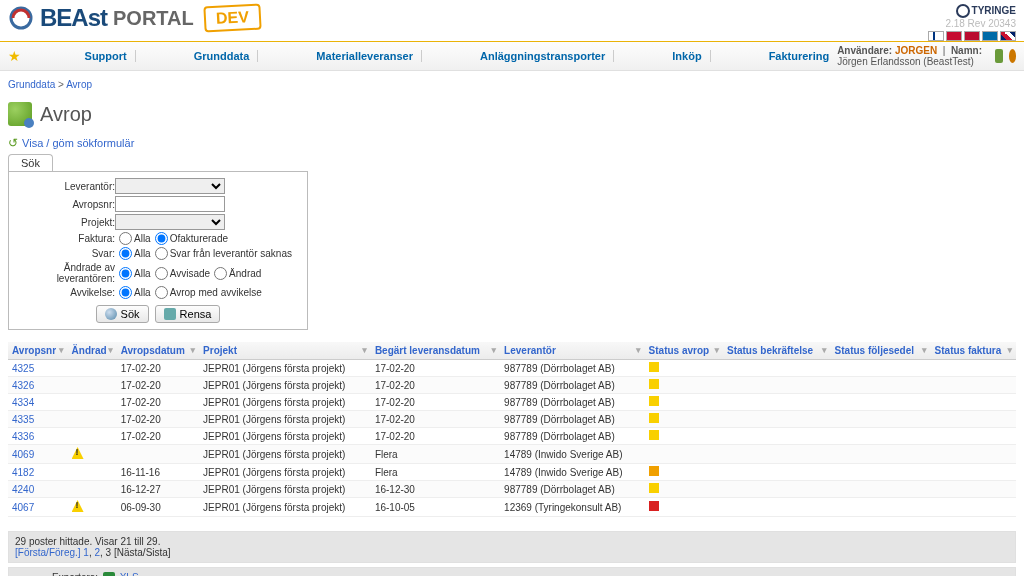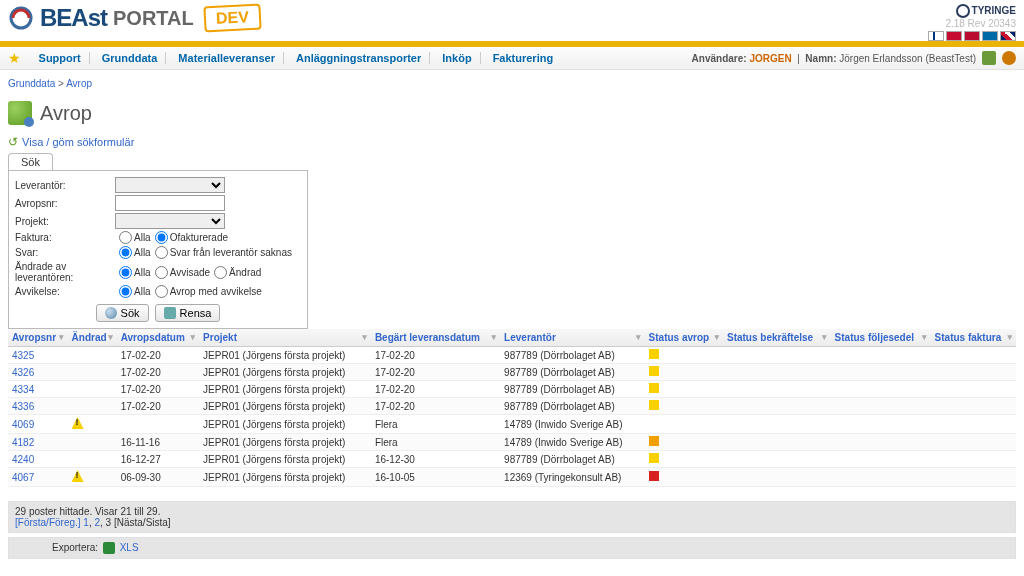--- a/index.html
+++ b/index.html
@@ -1,20 +1,20 @@
 <!DOCTYPE html>
 <html><head>
 <meta charset="utf-8">
 <style>
   * { box-sizing: border-box; margin: 0; padding: 0; }
   body { font-family: Arial, Helvetica, sans-serif; font-size: 11px; color: #333; background: #fff; }
   a { color: #3366cc; text-decoration: none; }
 
   
-  .header { display: flex; justify-content: space-between; align-items: flex-start; padding: 4px 8px 0 8px; border-bottom: 6px solid #eab308; }
+  .header { display: flex; justify-content: space-between; align-items: flex-start; padding: 4px 8px 0 8px; border-bottom: 1px solid #eab308; }
   .logo-area { display: flex; align-items: center; gap: 6px; }
   .logo-text { font-size: 24px; font-weight: bold; color: #1a4a7a; letter-spacing: -1px; font-family: Arial, sans-serif; }
   .logo-portal { color: #666; font-weight: bold; font-size: 20px; }
   .logo-dev { background: #fff; border: 2px solid #f0a000; color: #f0a000; font-weight: bold; padding: 2px 10px; border-radius: 4px; transform: rotate(-3deg); display: inline-block; font-size: 16px; margin-left: 4px; }
   .logo-icon { display:inline-flex; align-items:center; justify-content:center; width:26px; height:26px; }
   .header-right { text-align: right; font-size: 10px; color: #666; }
   .tyringe { font-weight: bold; font-size: 10px; color: #2a3a5a; }
   .tyringe-swirl { display:inline-block; width:14px; height:14px; border:2px solid #2a3a5a; border-radius:50%; margin-right:2px; vertical-align:middle; position:relative; }
   .flags { display: flex; gap: 2px; justify-content: flex-end; margin-top: 2px; }
   .flag { width: 16px; height: 10px; border: 1px solid #aaa; }
@@ -22,21 +22,21 @@
   .flag-dk { background: #c60c30; position:relative; }
   .flag-no { background: #ba0c2f; position:relative; }
   .flag-se { background: #006aa7; position:relative; }
   .flag-gb { background: linear-gradient(45deg,#012169 25%,#c8102e 25%,#c8102e 50%,#fff 50%,#fff 75%,#012169 75%); }
 
   
   .main-nav { background: linear-gradient(#fdfdfd,#f0f0f0); border-bottom: 1px solid #e0e0e0; padding: 3px 8px; display:flex; justify-content:space-between; align-items:center; font-size:11px; }
   .nav-list { display: flex; align-items: center; gap: 4px; list-style: none; }
   .nav-list li { border-right: 1px solid #ccc; padding: 0 8px; }
   .nav-list li:last-child { border-right: none; }
-  .nav-list a { color: #0066aa; font-weight: bold; }
+  .nav-list a { color: #0066aa; font-weight: bold; margin-left: 46px; }
   .star { color: #f0bb00; font-size: 14px; padding-right: 6px; }
   .user-info { font-size: 10px; color: #555; display:flex; align-items:center; gap:6px; }
   .user-info a { color: #cc6600; font-weight:bold; }
   .icon-home { display:inline-block; width:14px; height:14px; background:#6a9a3a; border-radius:2px; position:relative; }
   .icon-power { display:inline-block; width:14px; height:14px; background:#cc7700; border-radius:50%; position:relative; }
 
   
   .breadcrumb { font-size: 10px; padding: 8px 8px; color: #666; }
   .breadcrumb a { color: #3366cc; }
 
@@ -49,32 +49,32 @@
   .content { padding: 0 8px; }
 
   .toggle-link { display:flex; align-items:center; gap:4px; margin-bottom:4px; }
   .arrow-back { color:#5a9a20; font-size:12px; }
 
   
   .tab-wrap { display:inline-block; }
   .tab-head { display:inline-block; background:#fff; border:1px solid #bbb; border-bottom:none; border-radius:4px 4px 0 0; padding:2px 12px; font-size:11px; }
   .search-box { border:1px solid #bbb; padding:6px; width: 300px; }
   .srow { display:flex; align-items:center; margin-bottom:2px; font-size:10px; }
-  .srow label { width: 100px; color:#333; }
+  .srow label { width: 100px; color:#333;text-align:right; }
   .srow select, .srow input[type=text] { width: 110px; border:1px solid #999; font-size:10px; height:16px; }
   .srow.radio-row { gap:4px; }
   .srow.radio-row span { display:inline-flex; align-items:center; gap:2px; }
   .btn-row { text-align:center; margin-top:6px; display:flex; gap:6px; justify-content:center; }
   .btn { display:inline-flex; align-items:center; gap:4px; background:linear-gradient(#fdfdfd,#e8e8e8); border:1px solid #aaa; border-radius:3px; padding:2px 8px; font-size:11px; cursor:pointer; }
   .btn-icon { width:12px; height:12px; display:inline-block; }
   .icon-search { background: radial-gradient(circle at 35% 35%, #cde, #58a); border-radius:50%; }
   .icon-clear { background: #6aa; border-radius:2px; }
 
   
-  table.results { width:100%; border-collapse: collapse; font-size:10px; }
+  table.results { width:100%; border-collapse: collapse; margin-top:12px; font-size:10px; }
   table.results th { background: linear-gradient(#f8f8f8,#ececec); text-align:left; padding:3px 4px; border-bottom:1px solid #ccc; color:#0066aa; position:relative; font-weight:bold; }
   table.results th .sort { position:absolute; right:4px; top:3px; color:#aaa; font-size:9px; }
   table.results td { padding:2px 4px; border-bottom:1px solid #eee; }
   table.results tr:nth-child(even) td { background:#fbfbfb; }
   .warn { display:inline-block; width:12px; height:12px; background:#f9d000; clip-path: polygon(50% 0, 100% 100%, 0 100%); position:relative; }
   .warn::after{content:"!"; position:absolute; left:4px; top:0; font-size:9px; color:#222; font-weight:bold;}
   .status-sq { width:10px; height:10px; display:inline-block; }
   .sq-yellow { background:#f9d000; }
   .sq-orange { background:#f0a000; }
   .sq-red { background:#d92020; }
@@ -275,20 +275,32 @@
           <td>17-02-20</td>
           <td>JEPR01 (Jörgens första projekt)</td>
           <td>17-02-20</td>
           <td>987789 (Dörrbolaget AB)</td>
           <td><span class="status-sq sq-yellow"></span></td>
           <td></td>
           <td></td>
           <td></td>
         </tr>
         <tr>
+          <td><a href="#">4335</a></td>
+          <td></td>
+          <td>17-02-20</td>
+          <td>JEPR01 (Jörgens första projekt)</td>
+          <td>17-02-20</td>
+          <td>987789 (Dörrbolaget AB)</td>
+          <td><span class="status-sq sq-yellow"></span></td>
+          <td></td>
+          <td></td>
+          <td></td>
+        </tr>
+        <tr>
           <td><a href="#">4336</a></td>
           <td></td>
           <td>17-02-20</td>
           <td>JEPR01 (Jörgens första projekt)</td>
           <td>17-02-20</td>
           <td>987789 (Dörrbolaget AB)</td>
           <td><span class="status-sq sq-yellow"></span></td>
           <td></td>
           <td></td>
           <td></td>

